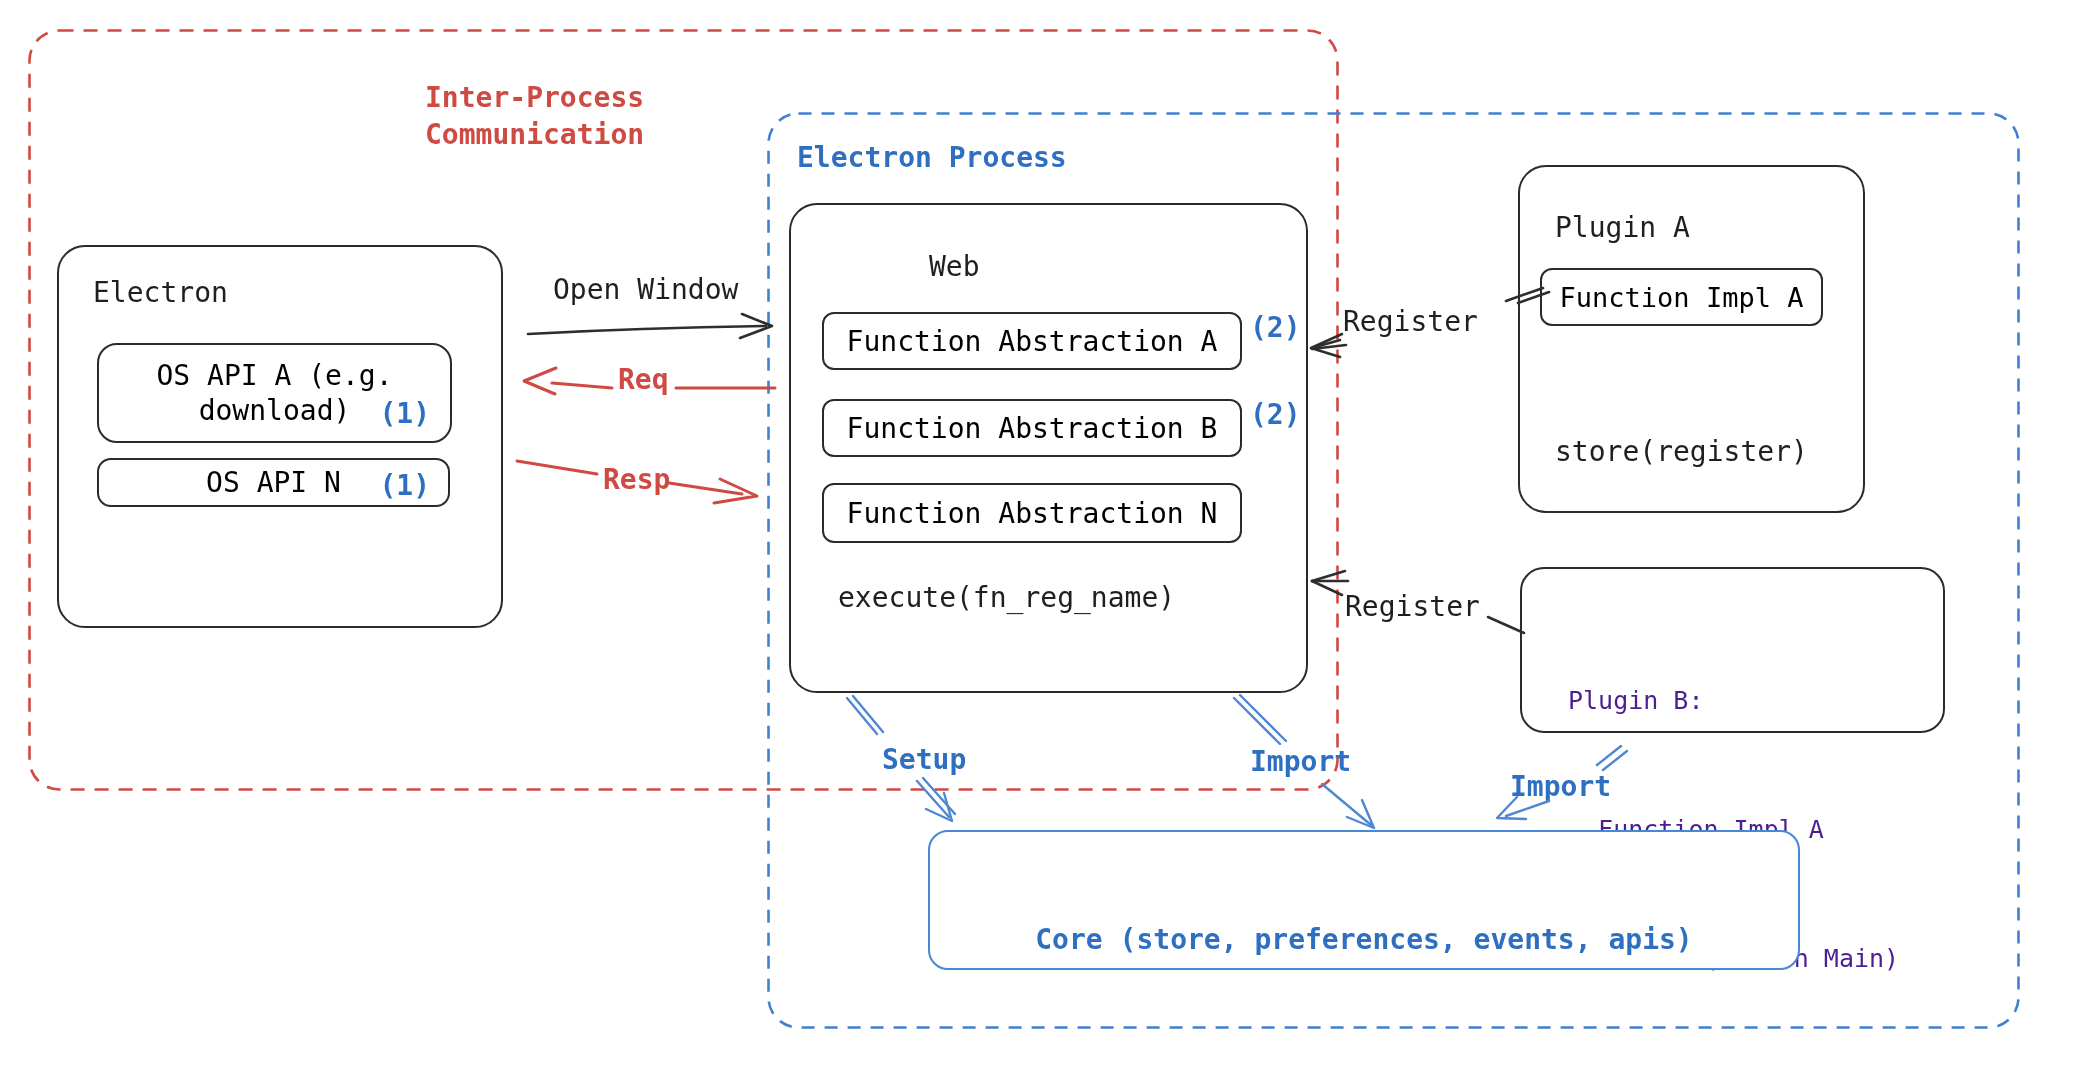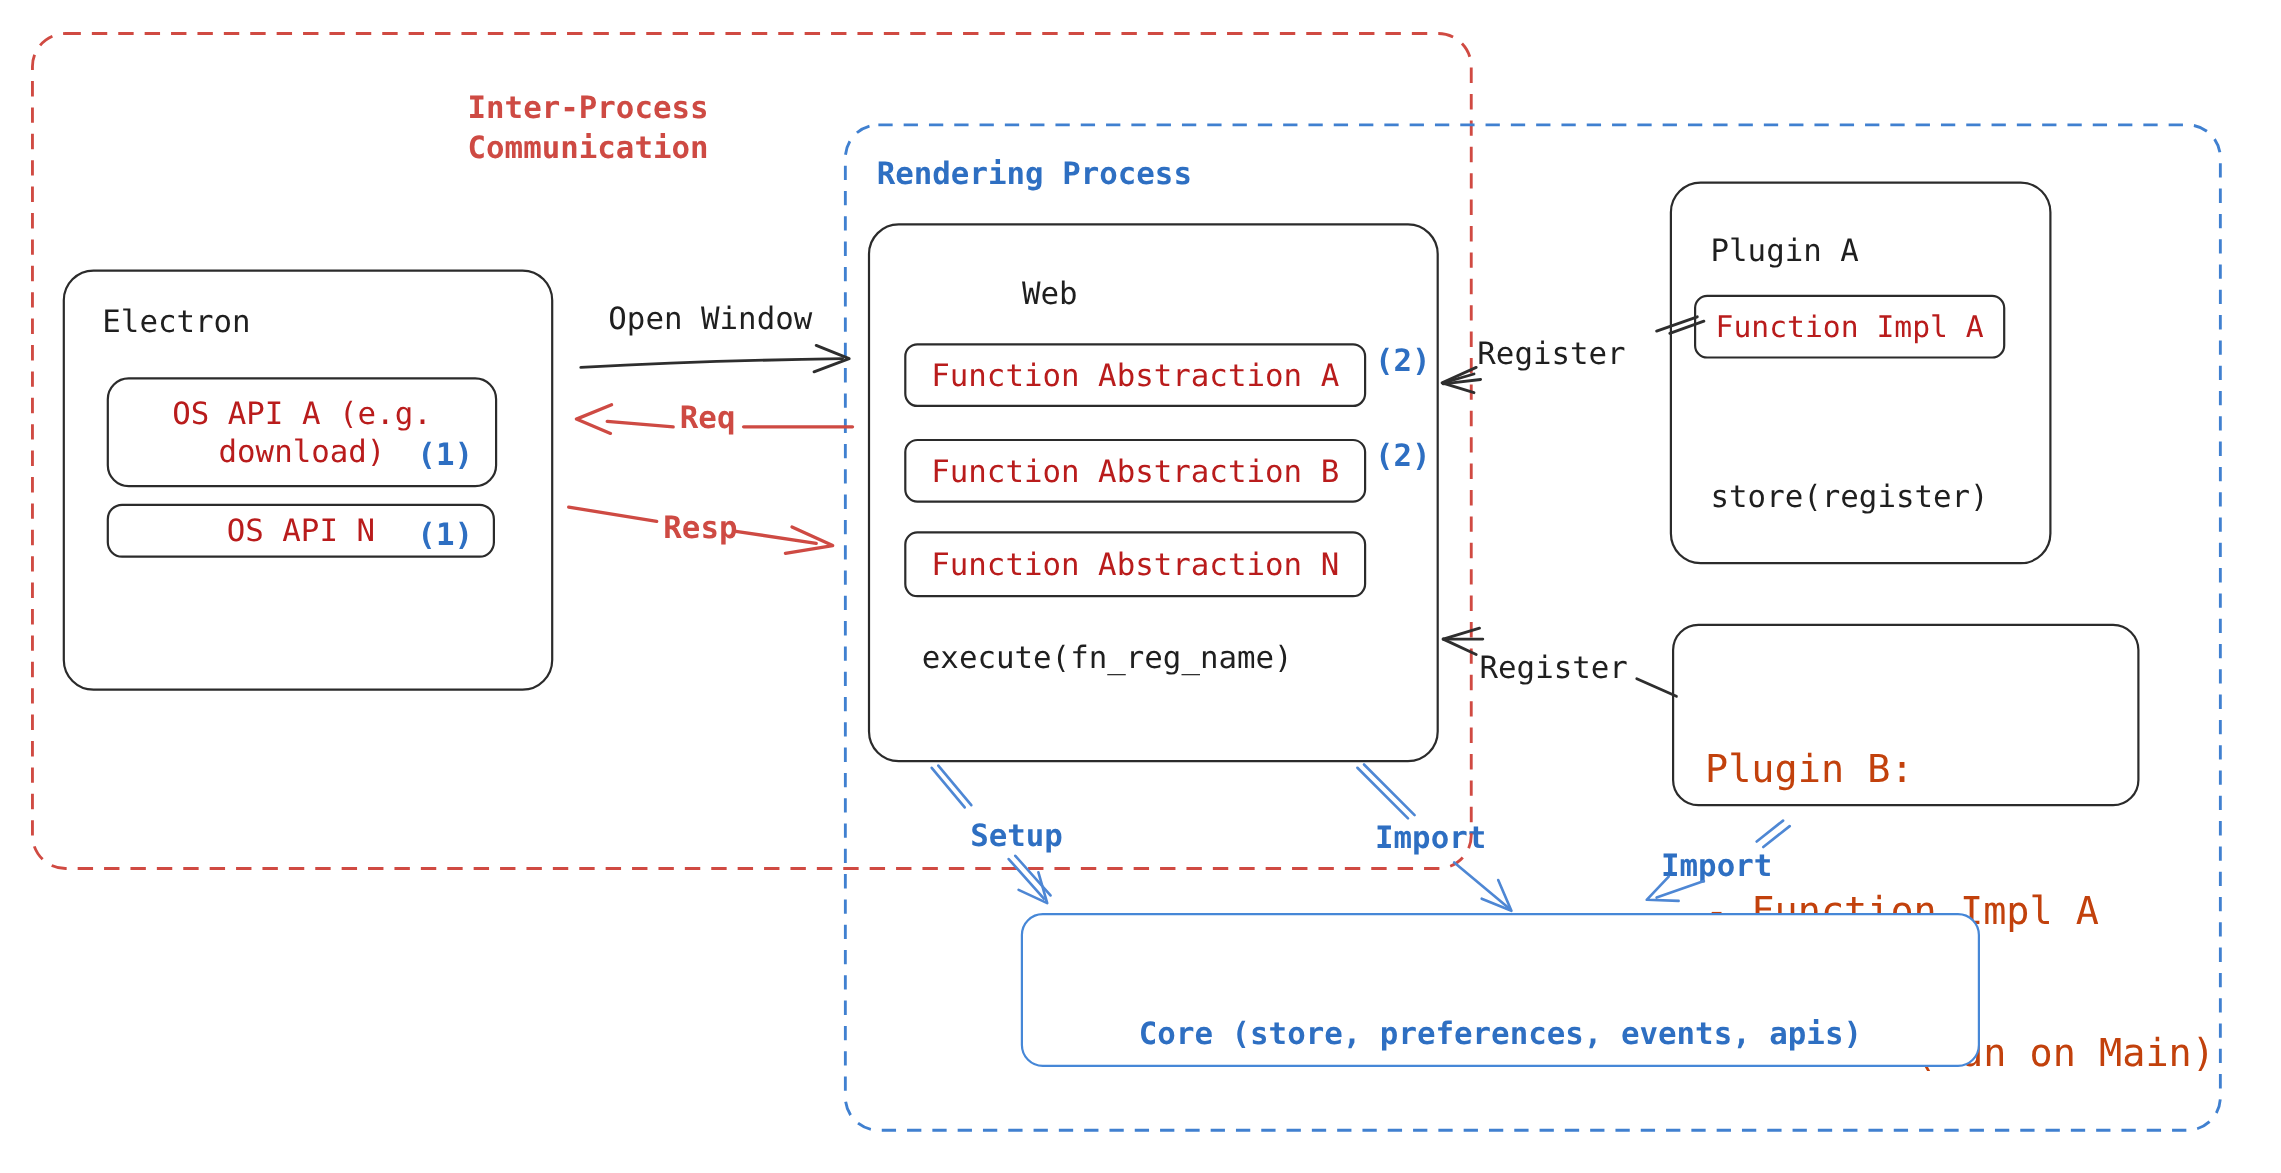--- a/index.html
+++ b/index.html
@@ -8,35 +8,35 @@
     width:2074px;height:1066px;
     background:#ffffff;
     font-family:"DejaVu Sans Mono", monospace;
     overflow:hidden;
   }
   .t{position:absolute;line-height:1.15;white-space:pre;font-size:28px;color:#1f1f1f;}
   .bold{font-weight:bold;}
   .red{color:#ce4a43;}
   .blue{color:#2e6fc2;}
   .box{position:absolute;background:#ffffff;border:2px solid #2b2b2b;box-sizing:border-box;}
-  .inner{display:flex;align-items:center;justify-content:center;font-size:28px;color:#b91c1c;}
+  .inner{display:flex;align-items:center;justify-content:center;font-size:28px;color:#000000;}
   .r28{border-radius:28px;} .r24{border-radius:24px;} .r20{border-radius:20px;}
   .r14{border-radius:14px;} .r12{border-radius:12px;}
   #arrow-layer{position:absolute;left:0;top:0;width:2074px;height:1066px;pointer-events:none;}
   .badge{position:absolute;font-size:28px;font-weight:bold;color:#2e6fc2;}
   .stack{position:absolute;box-sizing:border-box;}
 </style>
 </head>
 <body>
 
 <div id="canvas">
 
   <div class="t bold red" style="left:425px;top:82px;">Inter-Process</div>
   <div class="t bold red" style="left:425px;top:119px;">Communication</div>
-  <div class="t bold blue" style="left:797px;top:142px;">Rendering Process</div>
+  <div class="t bold blue" style="left:797px;top:142px;">Electron Process</div>
 
   <div class="box r28" style="left:57px;top:245px;width:446px;height:383px;"></div>
   <div class="t" style="left:93px;top:277px;">Electron</div>
 
   <div class="box r20" style="left:97px;top:343px;width:355px;height:100px;">
     <div class="inner" style="position:absolute;inset:0;flex-direction:column;line-height:35px;">
       <span>OS API A (e.g.</span>
       <span>download)</span>
     </div>
     <span class="badge" style="right:20px;top:52px;">(1)</span>
@@ -69,21 +69,21 @@
   <div class="t" style="left:838px;top:582px;">execute(fn_reg_name)</div>
 
   <div class="box r28" style="left:1518px;top:165px;width:347px;height:348px;"></div>
   <div class="t" style="left:1555px;top:212px;">Plugin A</div>
   <div class="box r12 inner" style="left:1540px;top:268px;width:283px;height:58px;font-size:27px;">
     <span>Function Impl A</span>
   </div>
   <div class="t" style="left:1555px;top:436px;">store(register)</div>
 
   <div class="box r24" style="left:1520px;top:567px;width:425px;height:166px;">
-    <div class="stack" style="left:28px;top:24px;font-size:35px;line-height:43px;white-space:pre;color:#c2410c;">
+    <div class="stack" style="left:46px;top:24px;font-size:25px;line-height:43px;white-space:pre;color:#4c1d95;">
       <div>Plugin B:</div>
       <div>- Function Impl A</div>
       <div>- Module (run on Main)</div>
     </div>
   </div>
 
   <div class="box r20" style="left:928px;top:830px;width:872px;height:140px;border-color:#4687d7;">
     <div class="stack bold blue" style="left:0;top:20px;width:100%;text-align:center;font-size:28px;line-height:35px;white-space:pre;">
       <div>Core (store, preferences, events, apis)</div>
       

